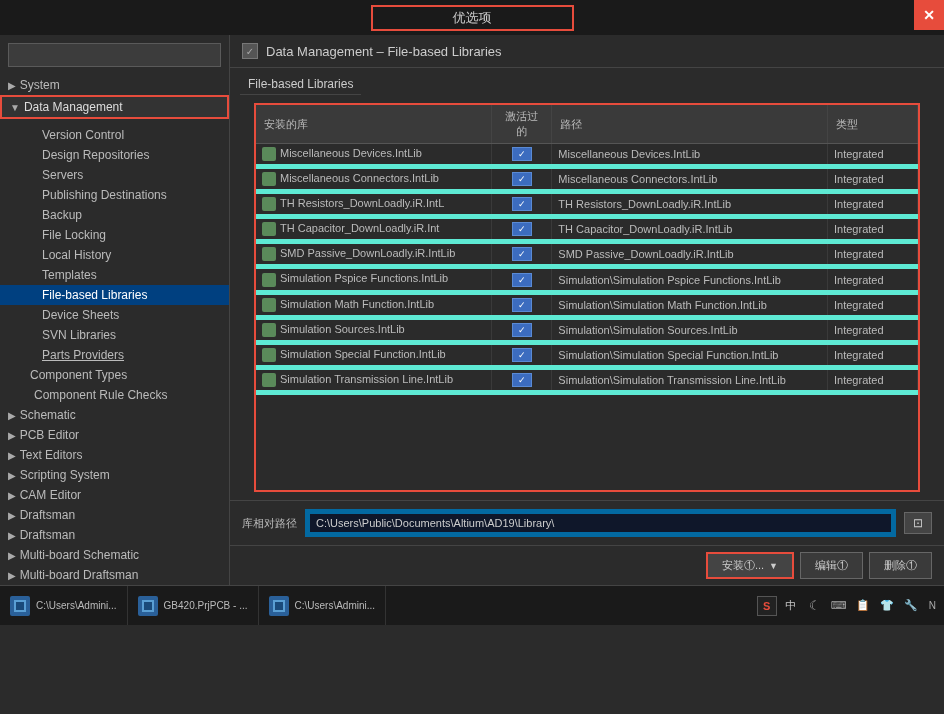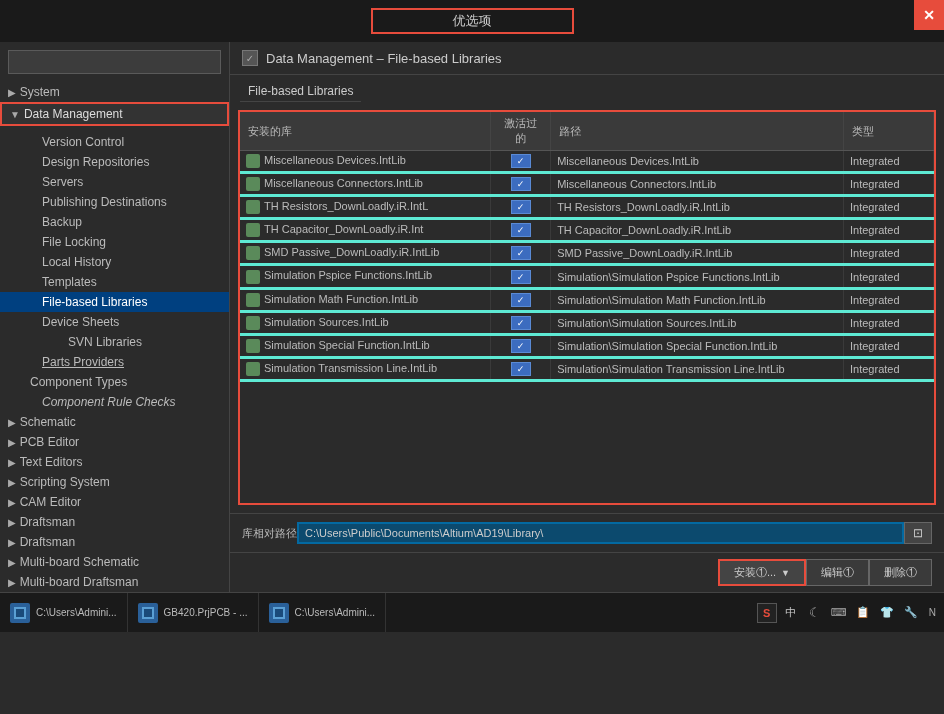--- a/index.html
+++ b/index.html
@@ -1,21 +1,21 @@
 <!DOCTYPE html>
 <html><head>
   <meta charset="utf-8">
   <style>
     * { box-sizing: border-box; margin: 0; padding: 0; }
     body { font-family: 'Segoe UI', Arial, sans-serif; font-size: 12px; background: #2b2b2b; color: #ccc; width: 944px; height: 714px; overflow: hidden; }
 
     
     .title-bar {
       background: #1a1a1a;
-      height: 42px;
+      height: 35px;
       display: flex;
       align-items: center;
       justify-content: center;
       position: relative;
     }
     .title-bar-text {
       color: #ccc;
       font-size: 13px;
       border: 2px solid #e74c3c;
       padding: 2px 80px;
@@ -93,21 +93,21 @@
       background: #555;
       border: 1px solid #777;
       display: flex;
       align-items: center;
       justify-content: center;
       color: #aaa;
       font-size: 10px;
     }
 
     .file-libraries-section {
-      margin: 8px 8px;
+      margin: 8px 24px;
       border: 2px solid #e74c3c;
       flex: 1;
       display: flex;
       flex-direction: column;
     }
     .section-label {
       color: #ccc;
       font-size: 12px;
       padding: 4px 8px;
       background: #333;
@@ -132,21 +132,21 @@
       color: #bbb;
       font-weight: normal;
       font-size: 11px;
       border-bottom: 1px solid #555;
       border-right: 1px solid #444;
     }
     td {
       padding: 3px 6px;
       color: #bbb;
       font-size: 11px;
-      border-bottom: 3px solid #5eead4;
+      border-bottom: 5px solid #5eead4;
       border-right: 1px solid #3a3a3a;
       vertical-align: middle;
     }
 
     .lib-icon {
       width: 14px;
       height: 14px;
       background: #5a8a5a;
       border-radius: 2px;
       display: inline-block;
@@ -163,47 +163,48 @@
       justify-content: center;
       color: white;
       font-size: 9px;
     }
 
     
     .bottom-bar {
       padding: 8px 12px;
       display: flex;
       align-items: center;
-      gap: 0;
+      gap: 8px;
       border-top: 1px solid #444;
       background: #2b2b2b;
     }
     .path-label { color: #bbb; font-size: 11px; white-space: nowrap; }
     .path-input {
       flex: 1;
-      background: #0c4a6e;
-      border: 2px solid #0369a1;
+      background: #0f172a;
+      border: 5px solid #0369a1;
       color: #ccc;
       padding: 3px 6px;
       font-size: 11px;
     }
     .browse-btn {
       background: #444;
       border: 1px solid #666;
       color: #ccc;
       padding: 3px 8px;
       cursor: pointer;
       font-size: 12px;
     }
 
     
     .action-bar {
       padding: 6px 12px;
       display: flex;
       justify-content: flex-end;
+      gap: 6px;
       background: #2b2b2b;
       border-top: 1px solid #444;
     }
     .action-btn {
       background: #3a3a3a;
       border: 1px solid #666;
       color: #ccc;
       padding: 4px 14px;
       cursor: pointer;
       font-size: 11px;
@@ -330,33 +331,33 @@
           <span>Templates</span>
         </div>
         <div class="tree-item selected" style="padding-left: 28px;">
           <span style="width:14px; display:inline-block;"></span>
           <span>File-based Libraries</span>
         </div>
         <div class="tree-item" style="padding-left: 28px;">
           <span style="width:14px; display:inline-block;"></span>
           <span>Device Sheets</span>
         </div>
-        <div class="tree-item" style="padding-left: 28px; margin-left: 26px;">
+        <div class="tree-item" style="padding-left: 28px;">
           <span style="width:14px; display:inline-block;"></span>
           <span>SVN Libraries</span>
         </div>
         <div class="tree-item" style="padding-left: 28px; text-decoration: underline;">
           <span style="width:14px; display:inline-block;"></span>
           <span>Parts Providers</span>
         </div>
         <div class="tree-item" style="">
           <span style="width:14px; display:inline-block;"></span>
           <span>Component Types</span>
         </div>
-        <div class="tree-item" style="padding-left: 28px; font-style: italic;">
+        <div class="tree-item" style="padding-left: 20px;">
           <span style="width:14px; display:inline-block;"></span>
           <span>Component Rule Checks</span>
         </div>
         <div class="tree-item" style="padding-left: 8px;">
           <span style="margin-right:4px; font-size:10px; color:#aaa;">▶</span>
           <span>Schematic</span>
         </div>
         <div class="tree-item" style="padding-left: 8px;">
           <span style="margin-right:4px; font-size:10px; color:#aaa;">▶</span>
           <span>PCB Editor</span>

